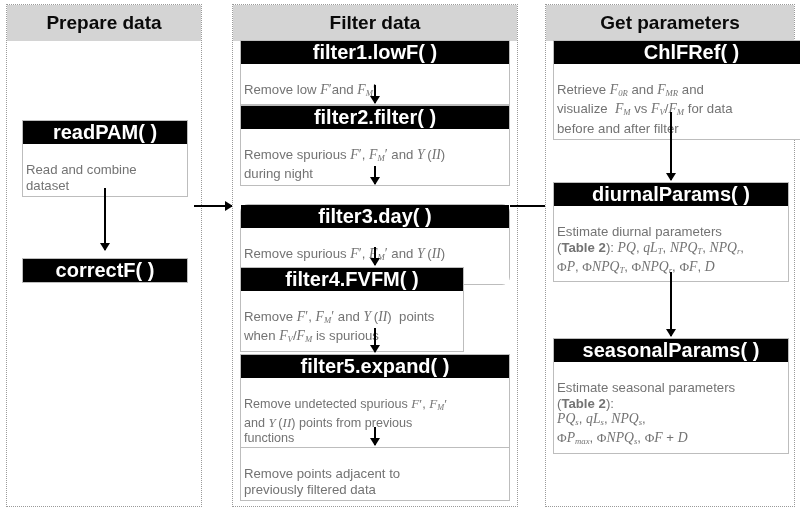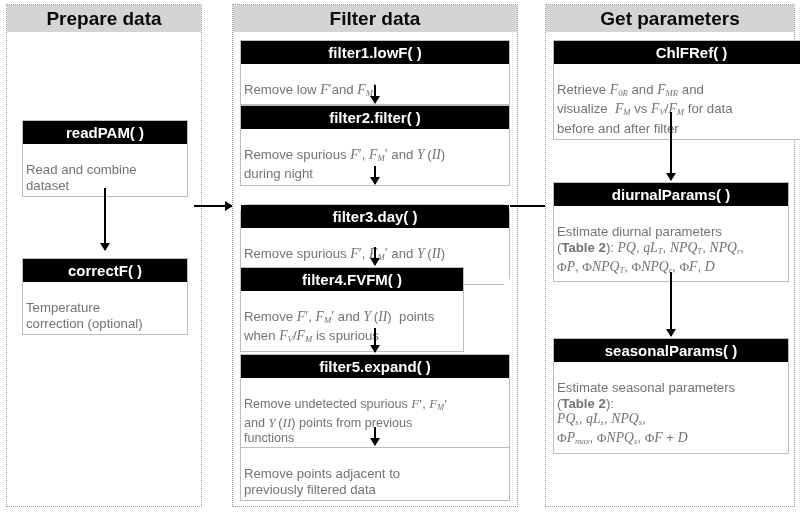--- a/index.html
+++ b/index.html
@@ -31,21 +31,21 @@
   }
   .col-prepare { left: 6px;  width: 196px; }
   .col-filter  { left: 232px; width: 286px; }
   .col-params  { left: 545px; width: 250px; }
 
   .col-header {
     position: absolute;
     top: 0px;
     left: 0px;
     right: 0px;
-    height: 27px;
+    height: 36px;
     background: #d4d4d4;
     display: flex;
     align-items: center;
     justify-content: center;
     font-weight: bold;
     font-size: 19px;
     color: #0a0a0a;
     letter-spacing: 0px;
   }
 
@@ -54,21 +54,21 @@
     position: absolute;
     box-sizing: border-box;
     background: #ffffff;
     border: 1px solid #bdbdbd;
   }
   .fbox-title {
     background: #000000;
     color: #ffffff;
     font-weight: bold;
     text-align: center;
-    font-size: 15px;
+    font-size: 20px;
     line-height: 21px;
     padding: 1px 2px;
     white-space: nowrap;
   }
   .fbox-body {
     text-align: left;
     font-size: 13.2px;
     line-height: 15.5px;
     color: #737373;
     padding: 18px 3px 3px 3px;
@@ -143,24 +143,20 @@
     <div class="fbox-body">
       <span>Read and combine</span><br>
       <span>dataset</span>
     </div>
   </div>
 
   <div class="v-arrow" style="left:104px; top:188px; height:62px;"></div>
 
   <div class="fbox" style="left:22px; top:258px; width:166px;">
     <div class="fbox-title">correctF( )</div>
-    <div class="fbox-body">
-      <span>Temperature</span><br>
-      <span>correction (optional)</span>
-    </div>
   </div>
 
   <div class="h-arrow" style="left:194px; top:205px; width:38px;"></div>
 
   <div class="column col-filter">
     <div class="col-header">Filter  data</div>
   </div>
 
   <div class="fbox" style="left:240px; top:40px; width:270px;">
     <div class="fbox-title">filter1.lowF( )</div>

